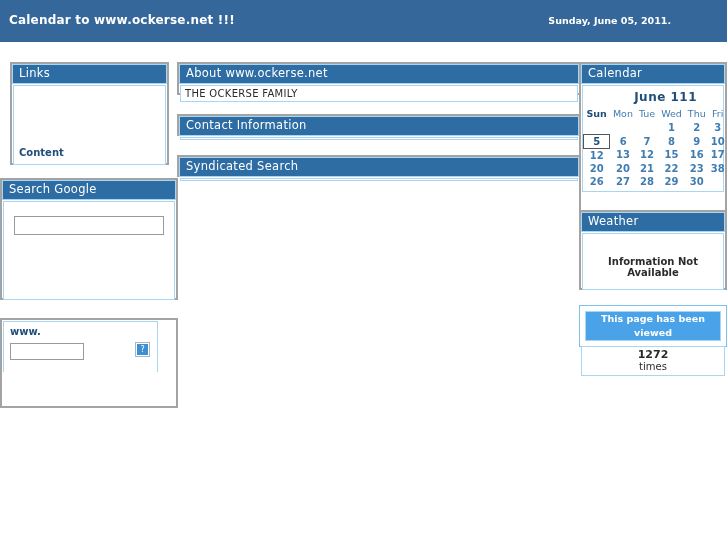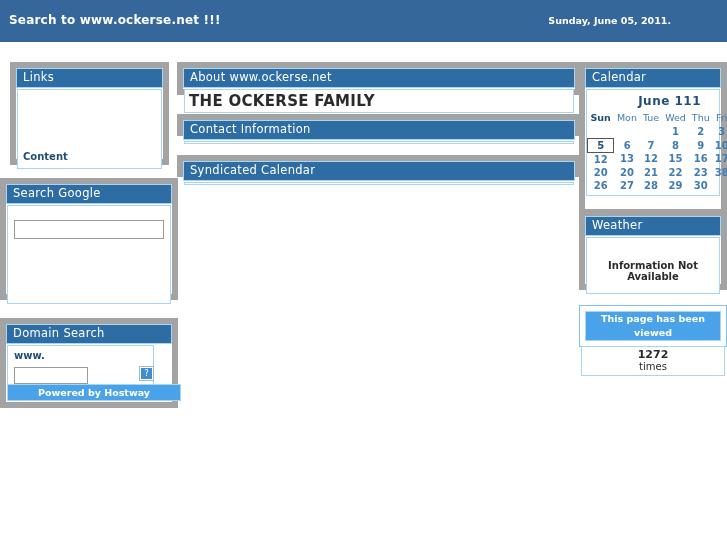--- a/index.html
+++ b/index.html
@@ -38,21 +38,21 @@
     right: 56px; top: 15px;
     color: #ffffff;
     font-size: 9.5px;
     font-weight: bold;
     white-space: nowrap;
   }
 
   
   .panel {
     position: absolute;
-    border: 6px solid #a3a3a3;
+    border: 2px solid #a3a3a3;
     background: #ffffff;
     box-sizing: border-box;
   }
   .panel-head {
     background: #2e6da4;
     border: 1px solid #a8d5f2;
     color: #ffffff;
     font-size: 11.5px;
     line-height: 15px;
     padding: 1px 0 2px 6px;
@@ -163,22 +163,22 @@
     font-weight: bold;
     text-align: center;
     line-height: 13px;
     padding: 1px 0;
     box-sizing: border-box;
   }
 
   
   #about-panel { left: 177px; top: 62px; width: 404px; height: 33px; }
   .about-text {
-    font-size: 15px;
-    font-weight: bold;
+    font-size: 10px;
+    font-weight: normal;
     color: #2b2b2b;
     padding: 2px 0 2px 4px;
     letter-spacing: 0.3px;
     white-space: nowrap;
   }
   #contact-panel { left: 177px; top: 114px; width: 404px; height: 22px; }
   #contact-panel .panel-body-bordered { height: 3px; }
   #syndicated-panel { left: 177px; top: 155px; width: 404px; height: 22px; }
   #syndicated-panel .panel-body-bordered { height: 3px; }
 
@@ -267,64 +267,62 @@
   .counter-label {
     font-size: 10px;
     color: #2b2b2b;
     line-height: 12px;
   }
 </style>
 </head>
 <body>
 
 <div class="banner">
-  <div class="banner-title">Search to www.ockerse.net !!!</div>
+  <div class="banner-title">Calendar to www.ockerse.net !!!</div>
   <div class="banner-date">Sunday, June 05, 2011.</div>
 </div>
 
 <div class="panel" id="links-panel">
   <div class="panel-head">Links</div>
   <div class="panel-body panel-body-bordered">
     <a class="link-item" href="#">Content</a>
   </div>
 </div>
 
 <div class="panel" id="search-google-panel">
   <div class="panel-head">Search Google</div>
   <div class="panel-body panel-body-bordered">
     <input class="google-input" type="text" placeholder="" style="">
   </div>
 </div>
 
 <div class="panel" id="domain-search-panel">
-  <div class="panel-head">Domain Search</div>
   <div class="domain-body">
     <span class="www-label">www.</span>
     <input class="domain-input" type="text" placeholder="" style="">
     <span class="broken-img-btn">
       <span>?</span>
     </span>
   </div>
-  <div class="powered-bar">Powered by Hostway</div>
 </div>
 
 <div class="panel" id="about-panel">
   <div class="panel-head">About www.ockerse.net</div>
   <div class="panel-body panel-body-bordered">
     <div class="about-text">THE OCKERSE FAMILY</div>
   </div>
 </div>
 
 <div class="panel" id="contact-panel">
   <div class="panel-head">Contact Information</div>
   <div class="panel-body panel-body-bordered"></div>
 </div>
 
 <div class="panel" id="syndicated-panel">
-  <div class="panel-head">Syndicated Calendar</div>
+  <div class="panel-head">Syndicated Search</div>
   <div class="panel-body panel-body-bordered"></div>
 </div>
 
 <div class="panel" id="calendar-panel">
   <div class="panel-head">Calendar</div>
   <div class="panel-body panel-body-bordered">
     <table class="calendar">
       <caption>June 111</caption>
       <thead>
         <tr id="cal-weekday-row">

